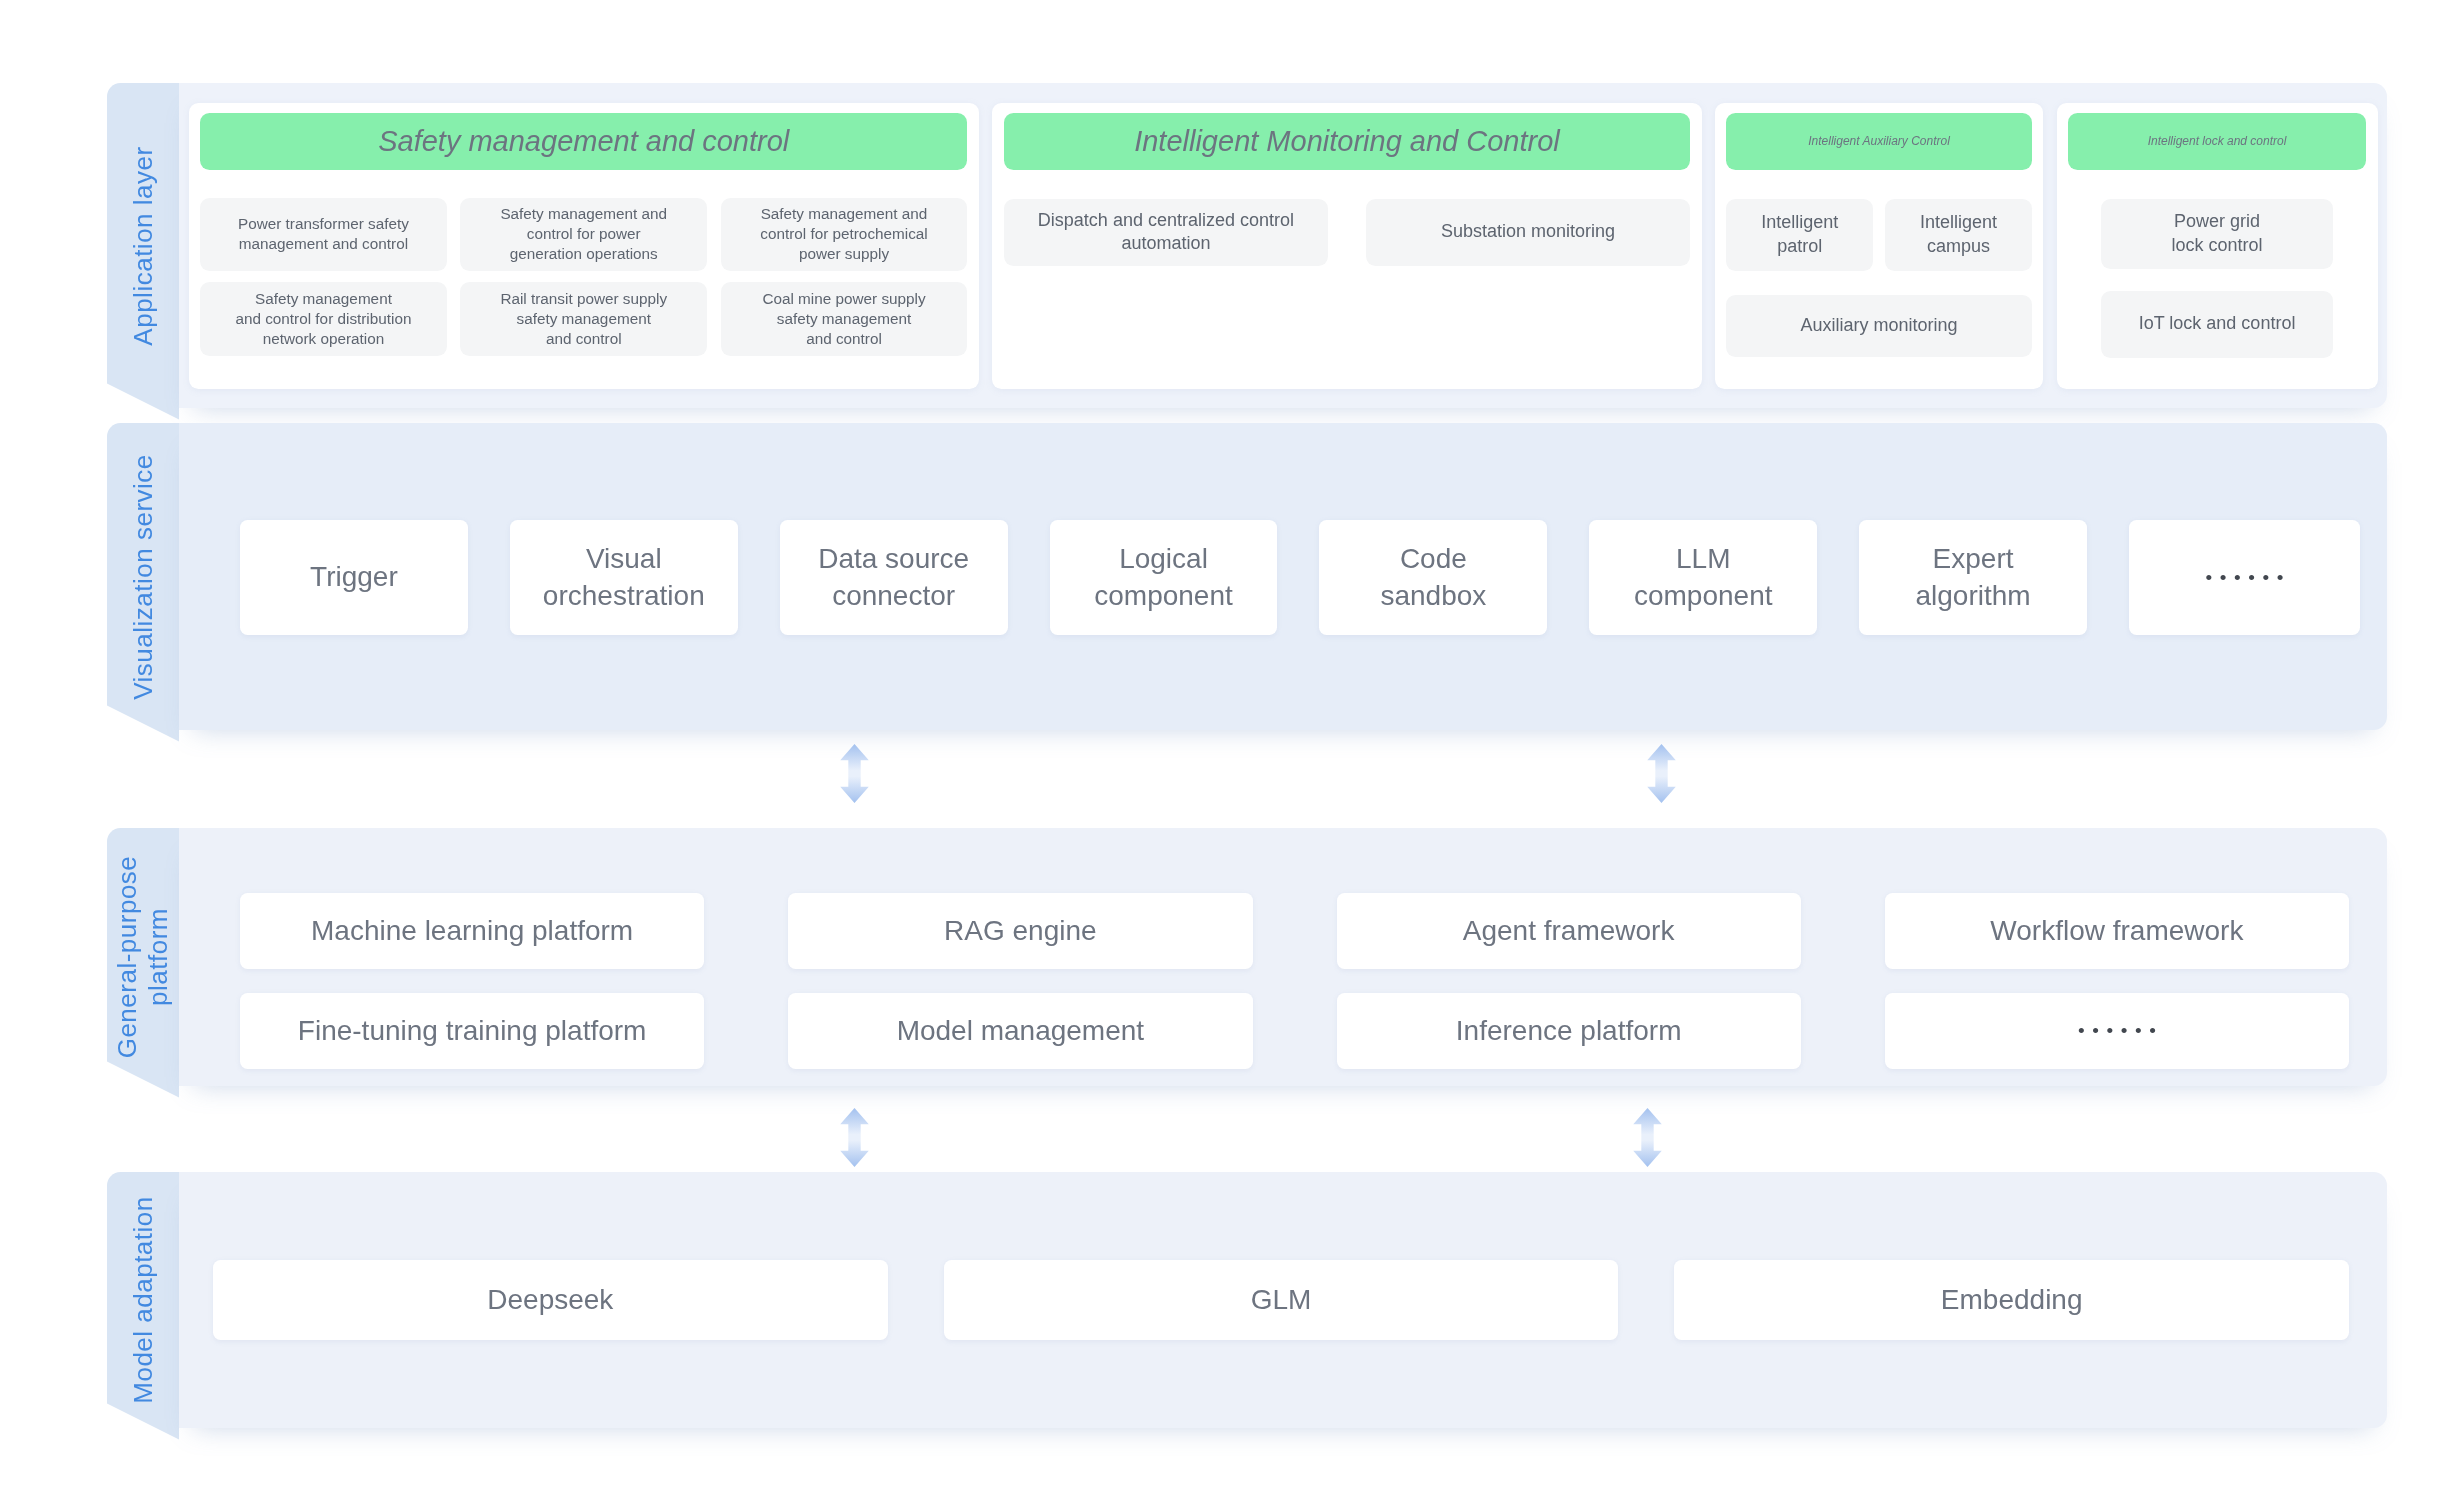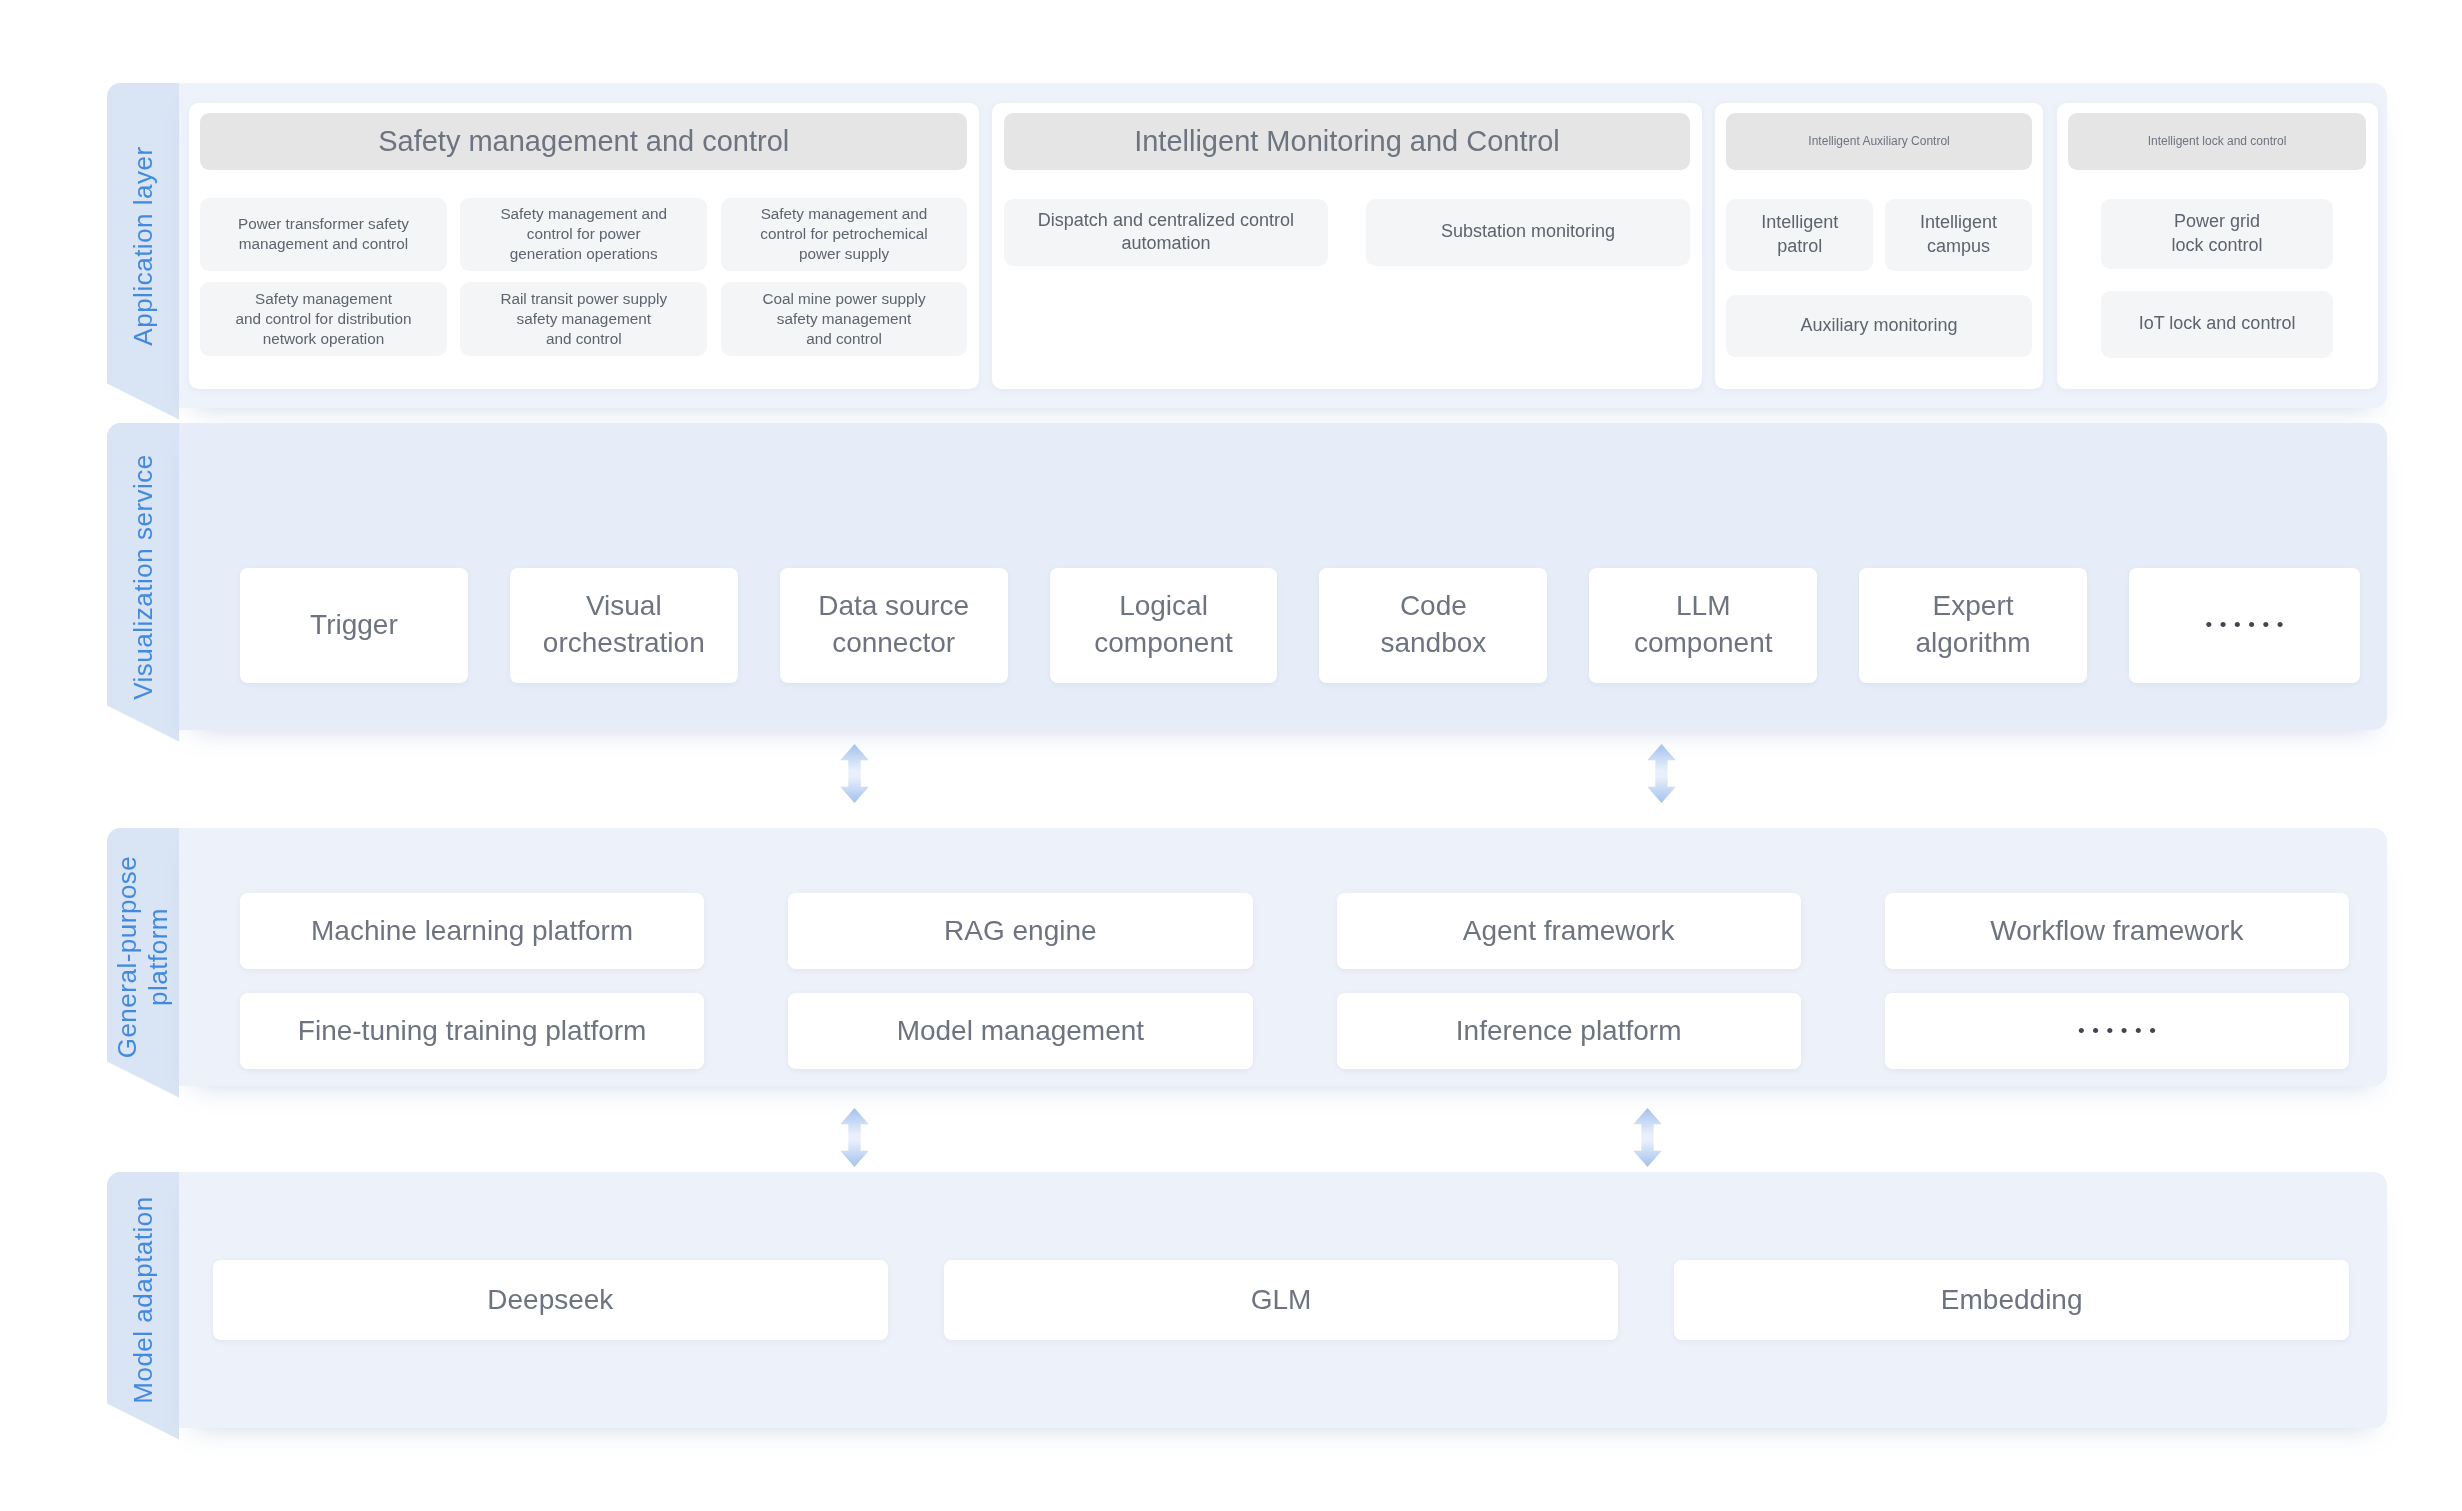--- a/index.html
+++ b/index.html
@@ -30,23 +30,24 @@
   .band-app .band-body{background:#eef2fa;display:flex;gap:13.4px;padding:20px 9.5px 19px 9.5px;box-sizing:border-box;}
   .panel{
     background:#ffffff;border-radius:9.5px;padding:9.5px 11.5px;box-sizing:border-box;
     box-shadow:0 1.9px 7.6px rgba(140,160,200,.10);display:flex;flex-direction:column;
   }
   .panel-1{flex:850 1 0;}
   .panel-2{flex:760 1 0;}
   .panel-3{flex:338 1 0;}
   .panel-4{flex:330 1 0;}
   .pill{
-    background:#e5e5e5;border-radius:9.5px;height:57px;flex:none;
+    background:#86efac;border-radius:9.5px;height:57px;flex:none;
     display:flex;align-items:center;justify-content:center;
     color:#6c7480;
+    font-style:italic;
   }
   .pill-lg{font-size:29px;}
   .pill-sm{font-size:12px;}
   .card{
     background:#f4f5f6;border-radius:9.5px;color:#5d646f;
     display:flex;align-items:center;justify-content:center;text-align:center;
     white-space:pre-line;line-height:1.3;box-sizing:border-box;padding:3.8px 7.6px;
   }
   .grid-3x2{margin-top:28px;display:grid;grid-template-columns:repeat(3,1fr);grid-template-rows:73px 74px;gap:11.5px 13.4px;font-size:15.3px;}
   .p2-row1{margin-top:29px;display:flex;gap:38px;}
@@ -59,21 +60,21 @@
   .p3-row2 .card{height:62px;font-size:18px;}
   .p4-card1{margin-top:29px;height:70px;width:78%;align-self:center;font-size:18px;}
   .p4-card2{margin-top:22px;height:67px;width:78%;align-self:center;font-size:18px;}
   
   .vbox{
     background:#ffffff;border-radius:7.6px;color:#6d7480;
     display:flex;align-items:center;justify-content:center;text-align:center;
     white-space:pre-line;line-height:1.32;font-size:28px;
     box-shadow:0 1.9px 4.8px rgba(140,160,200,.12);box-sizing:border-box;
   }
-  .band-vis .band-body{background:#e6edf8;display:flex;gap:42px;padding:97px 27px 0 61px;box-sizing:border-box;align-items:center;}
+  .band-vis .band-body{background:#e6edf8;display:flex;gap:42px;padding:97px 27px 0 61px;box-sizing:border-box;align-items:flex-start;}
   .band-vis .vbox{flex:1;max-width:231px;height:115px;}
   .band-plat .band-body{background:#edf1f9;display:grid;grid-template-columns:repeat(4,1fr);grid-auto-rows:76px;gap:24px 84px;padding:65px 38px 0 61px;box-sizing:border-box;}
   .band-model .band-body{background:#edf1f9;display:flex;gap:56px;padding:0 38px 0 34px;box-sizing:border-box;align-items:center;}
   .band-model .vbox{flex:1;height:80px;}
   .dots{font-size:19px;letter-spacing:7.6px;padding-left:7.6px;color:#42474f;}
   
   .arrow{position:absolute;width:29px;height:59px;}
 </style>
 </head>
 <body>

